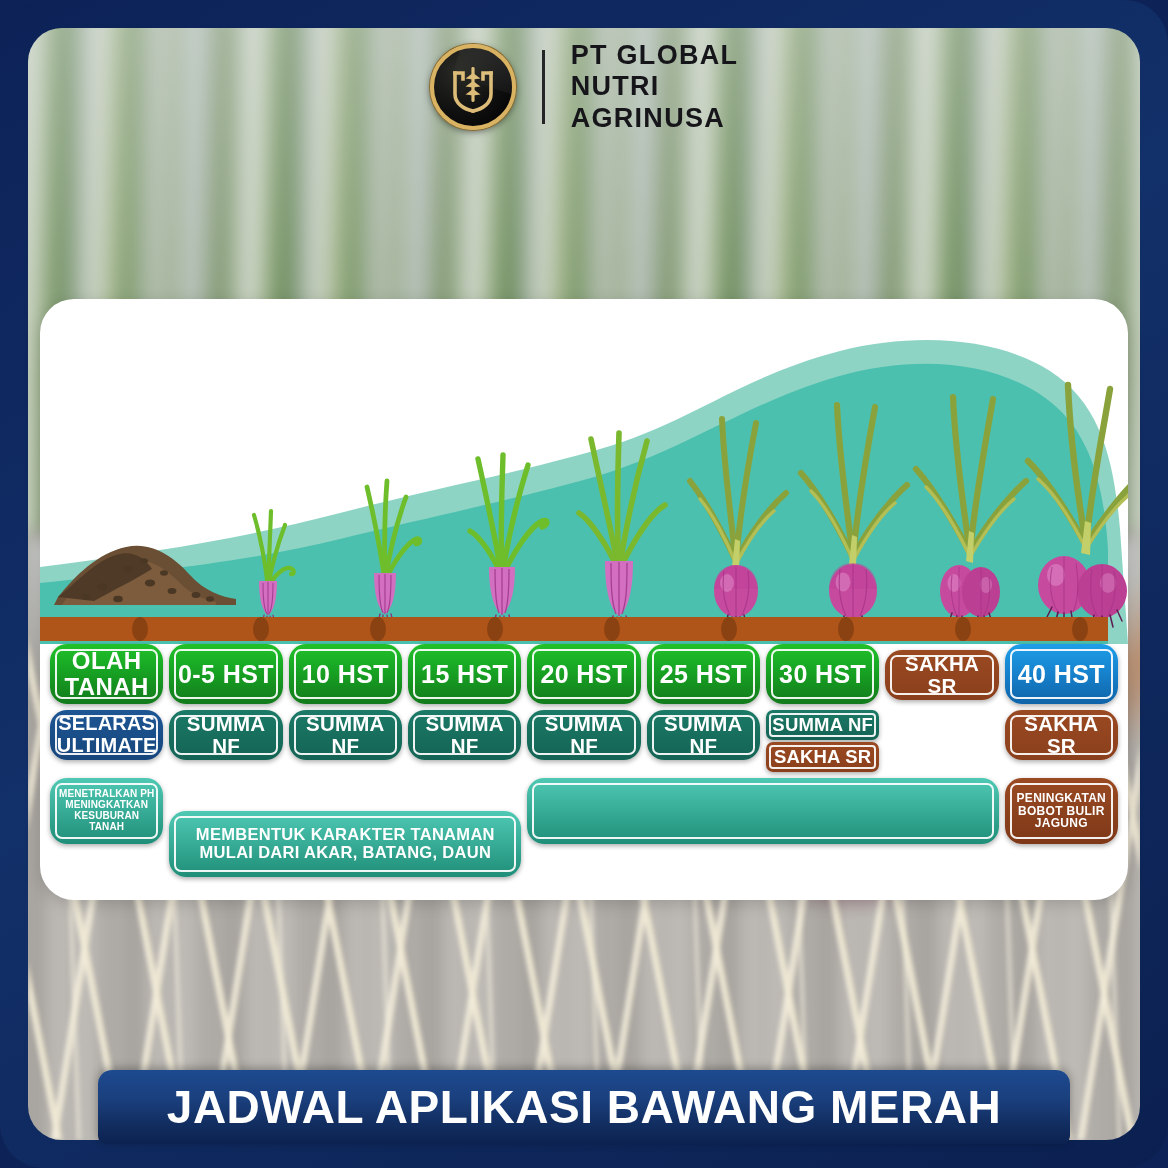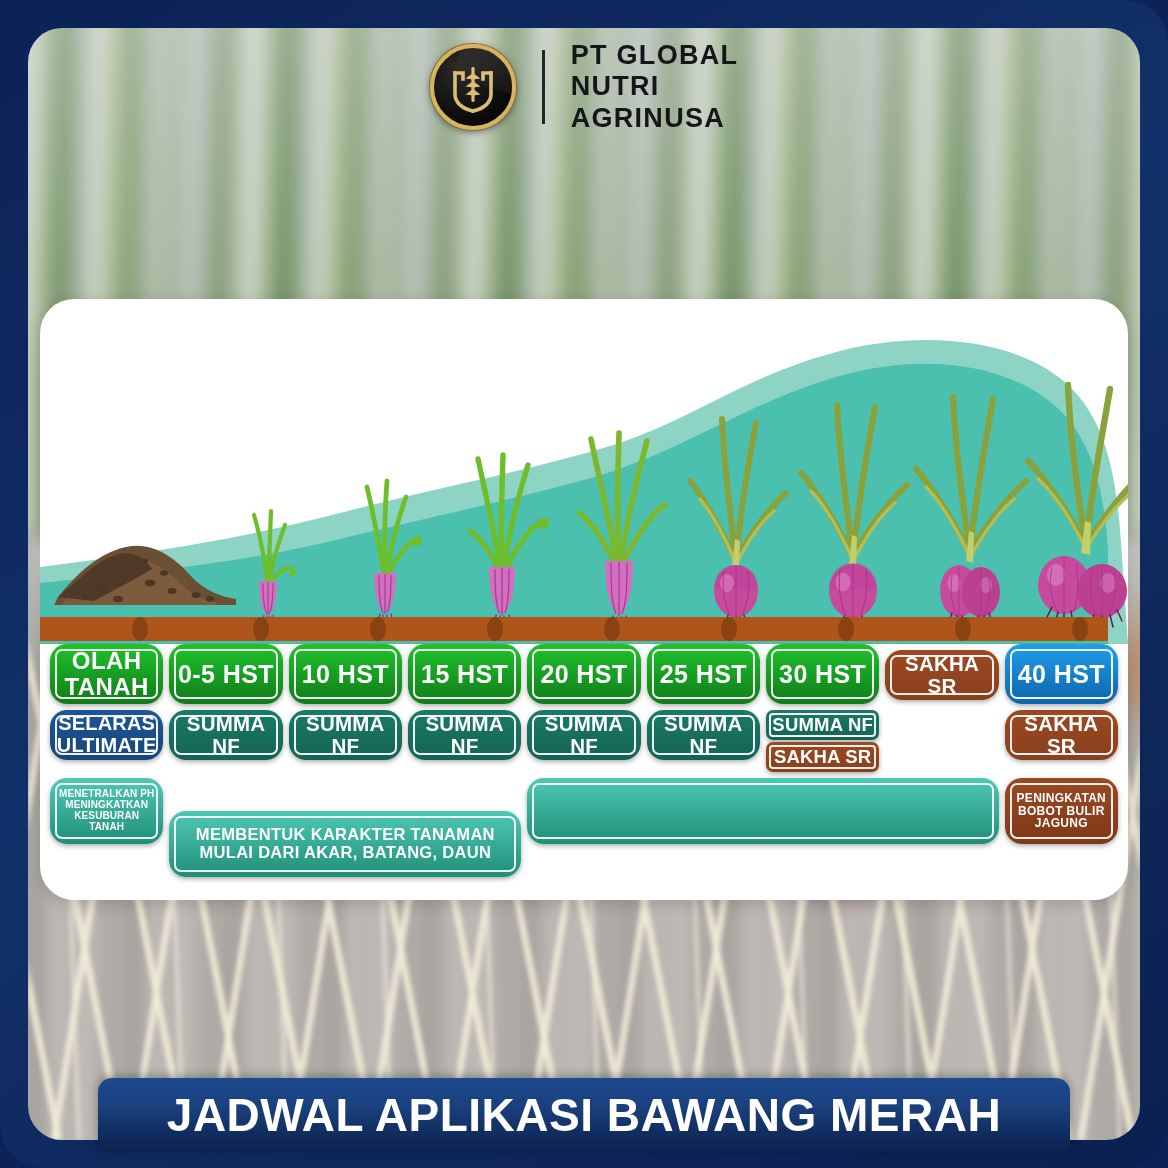--- a/index.html
+++ b/index.html
@@ -144,21 +144,21 @@
   .b-prod.half{ height:30px; font-size:18.5px; border-radius:7px; }
   .b-prod.half::after{ left:3px; top:3px; right:3px; bottom:3px; border-width:2px; border-radius:4px; }
 
   .b-desc{ height:66px; font-size:16.5px; letter-spacing:.3px;
     background:linear-gradient(180deg,#4fc9b4 0%,#1f8e78 100%); }
   .b-desc.tiny{ font-size:10px; line-height:1.26; letter-spacing:.1px; }
   .b-desc.brown{ background:linear-gradient(180deg,#9a4a22 0%,#7e3818 100%); font-size:12px; line-height:1.26; }
 
   
   #banner{
-    position:absolute; left:98px; bottom:16px;
+    position:absolute; left:98px; bottom:24px;
     width:972px; height:74px;
     border-radius:14px 14px 8px 8px;
     background:linear-gradient(180deg,#1d4a8f 0%,#1a3f7d 40%,#122e61 72%,#0c2250 100%);
     display:flex; align-items:center; justify-content:center;
     box-shadow:0 -2px 10px rgba(0,0,0,.3);
   }
   #banner span{
     color:#fff; font-weight:700; font-size:46px; letter-spacing:.5px;
     white-space:nowrap;
   }

